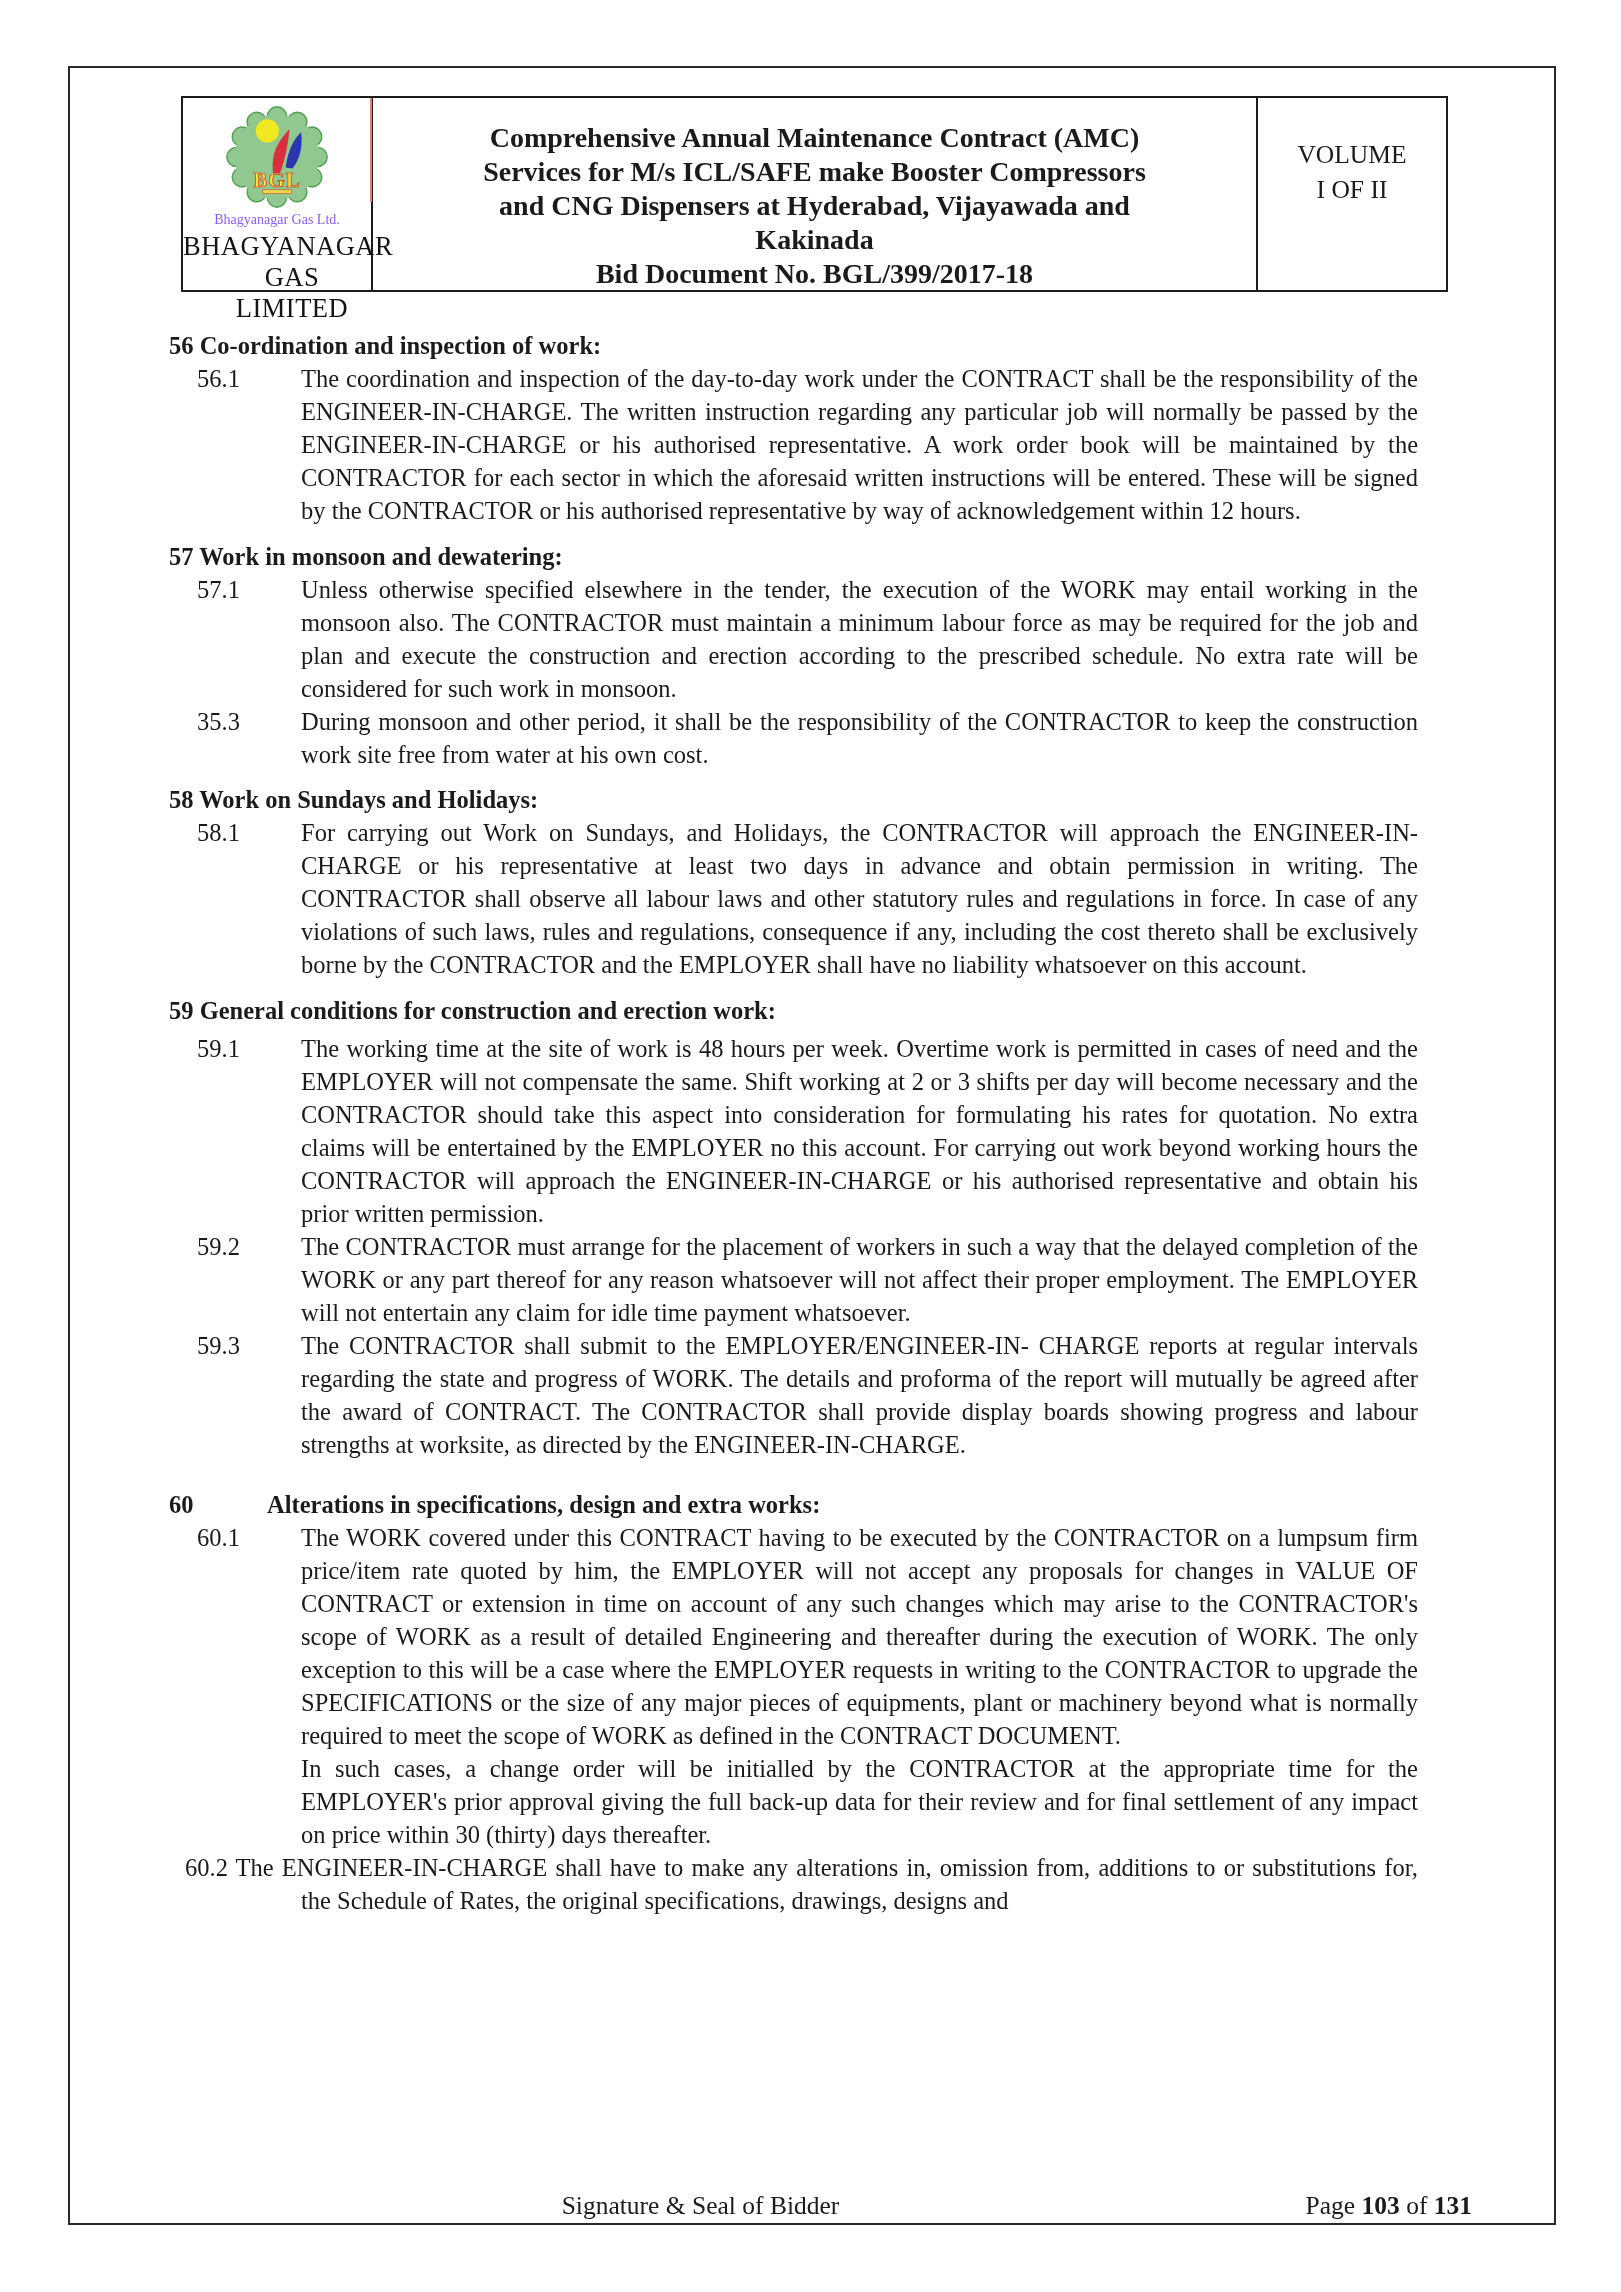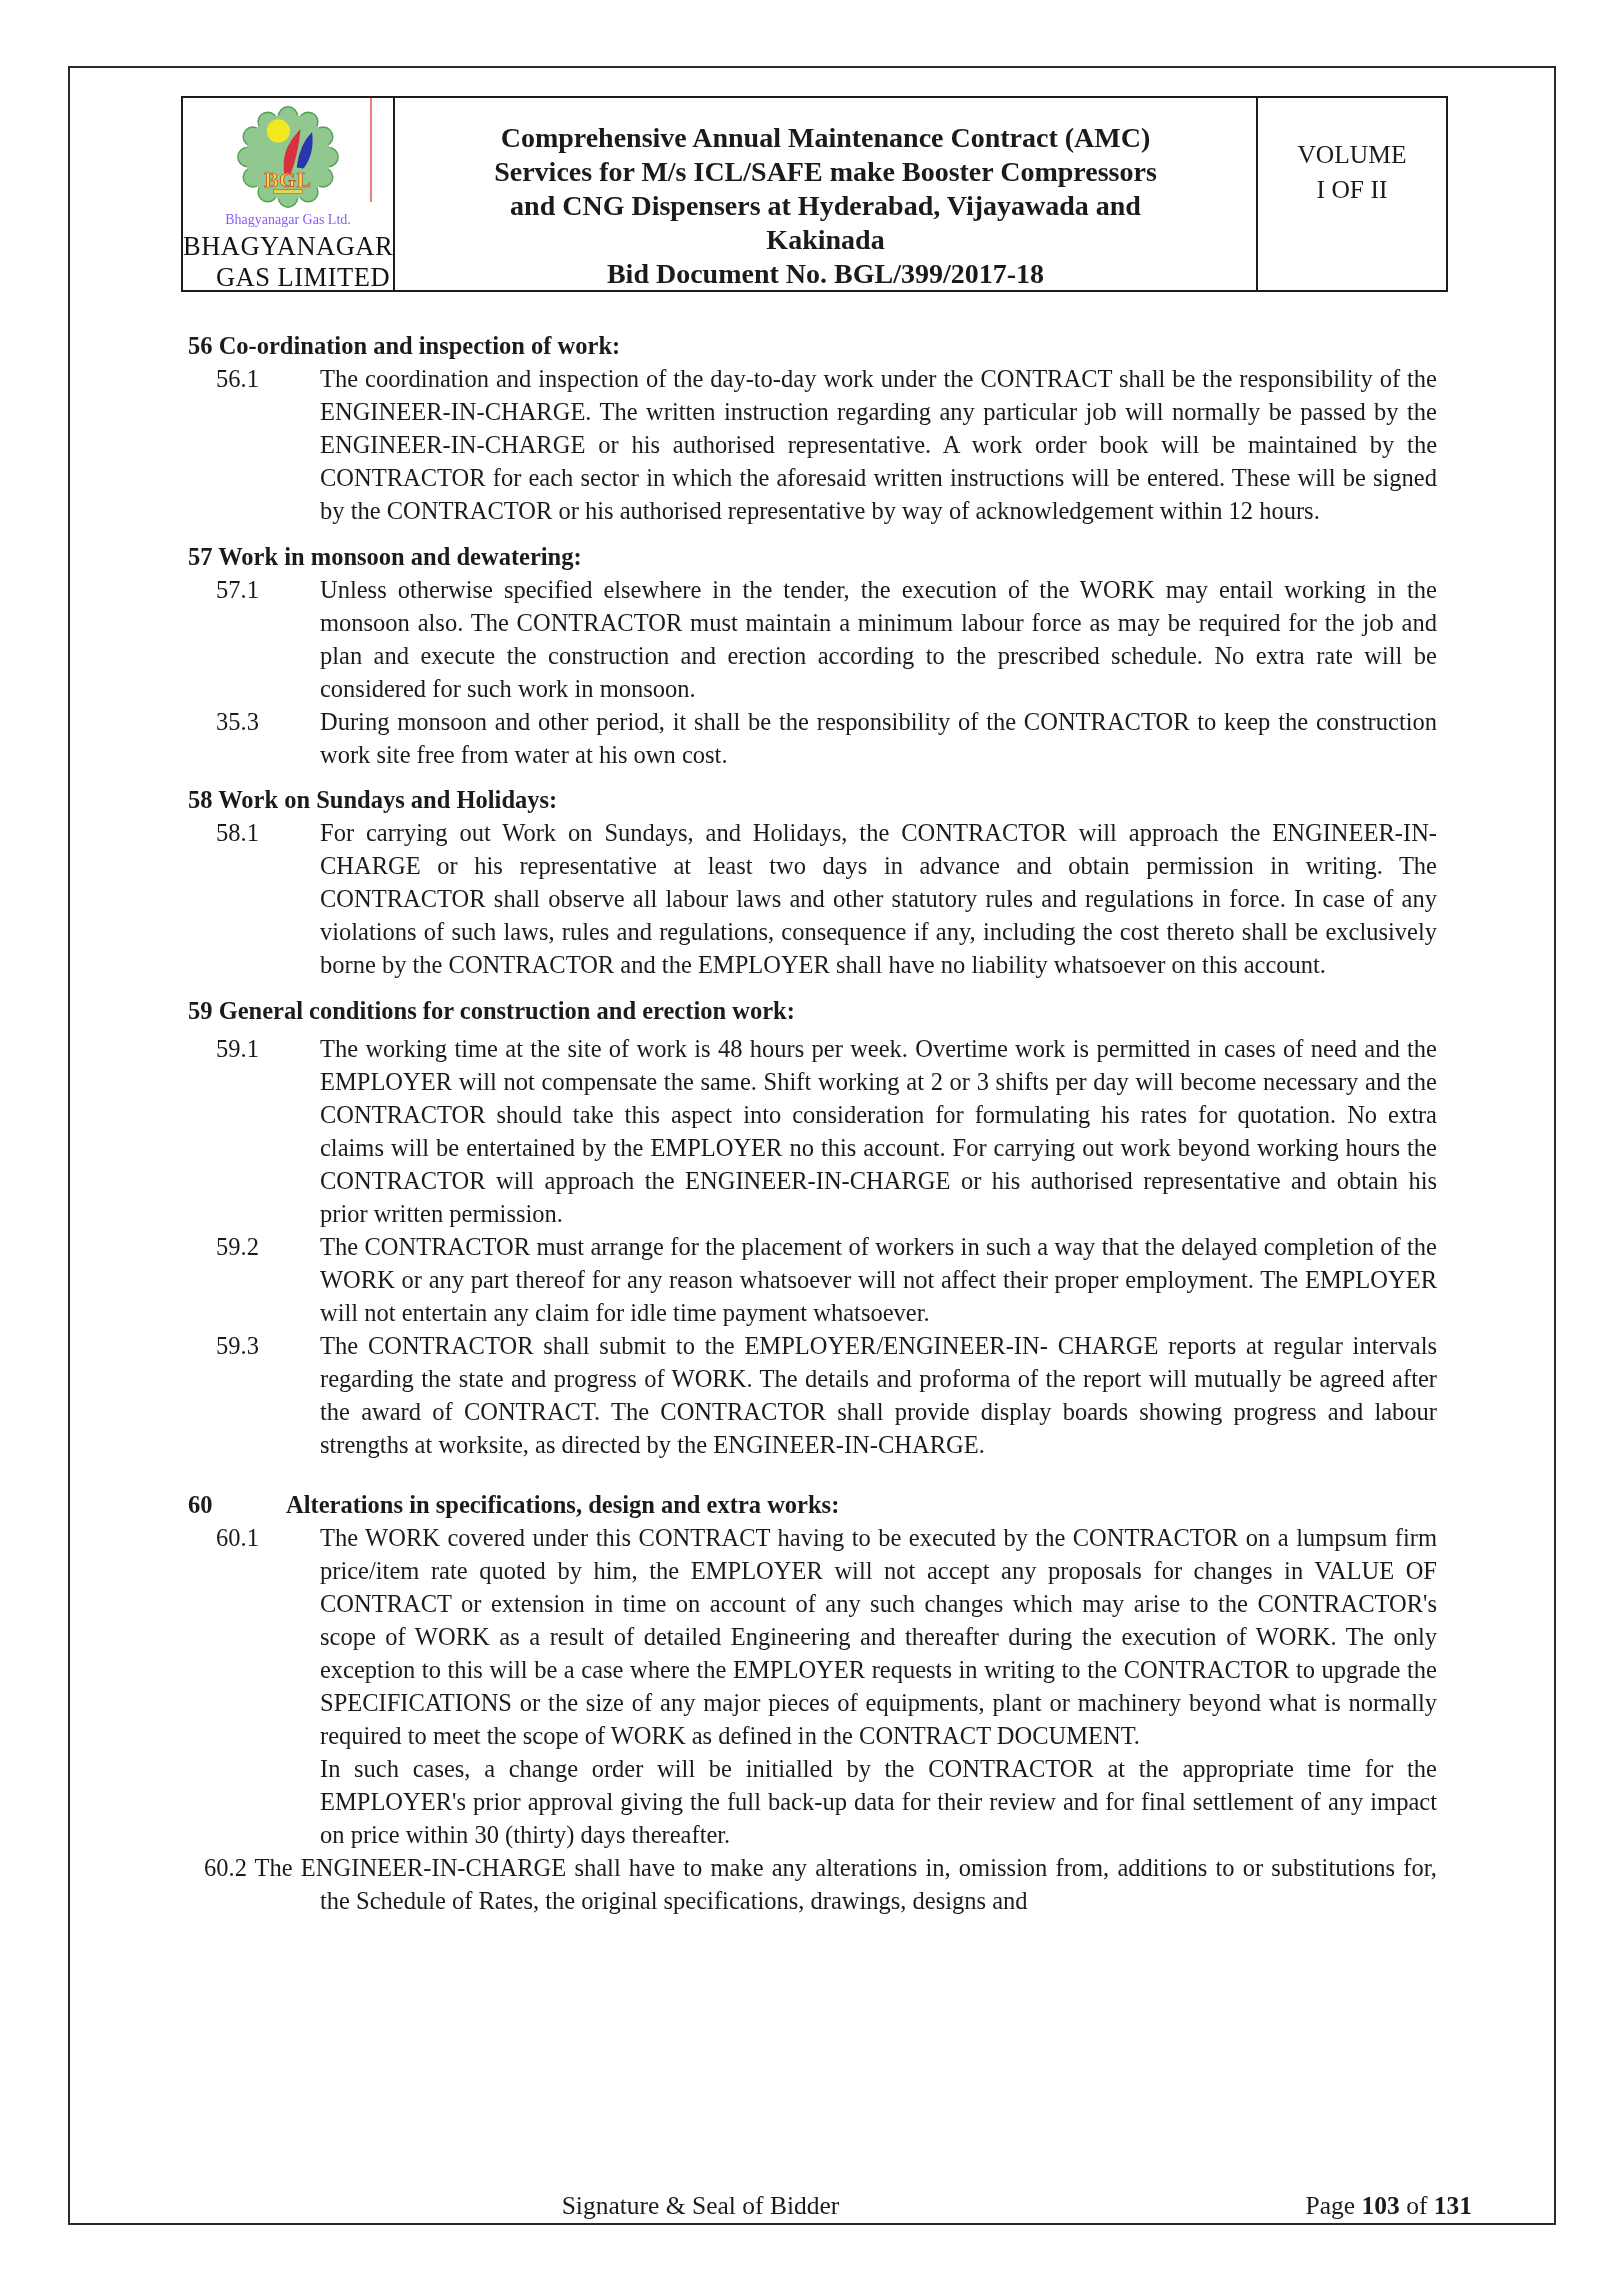--- a/index.html
+++ b/index.html
@@ -25,21 +25,21 @@
     position: absolute;
     left: 181px; top: 96px;
     width: 1267px; height: 196px;
     border: 2.9px solid #1c1c1c;
     box-sizing: border-box;
     display: flex;
     background: #fff;
   }
   .cell-logo {
     position: relative;
-    width: 212px; flex: none;
+    width: 190px; flex: none;
     border-right: 2.9px solid #1c1c1c;
     box-sizing: border-box;
     text-align: center;
   }
   .logo-redline {
     position: absolute;
     left: 187px; top: 0;
     width: 2px; height: 104px;
     background: #e88078;
   }
@@ -75,21 +75,21 @@
     align-items: center;
     font-size: 25.5px;
     line-height: 35px;
     padding-bottom: 45px;
     box-sizing: border-box;
   }
 
   
   .content {
     position: absolute;
-    left: 188px; top: 329px;
+    left: 169px; top: 329px;
     width: 1249px;
     font-size: 24.5px;
     line-height: 33px;
   }
   .sec-heading {
     font-weight: bold;
     margin-top: 12.7px;
   }
   .sec-heading.first { margin-top: 0; }
   .sec-heading.wide-gap { margin-top: 27.4px; }

